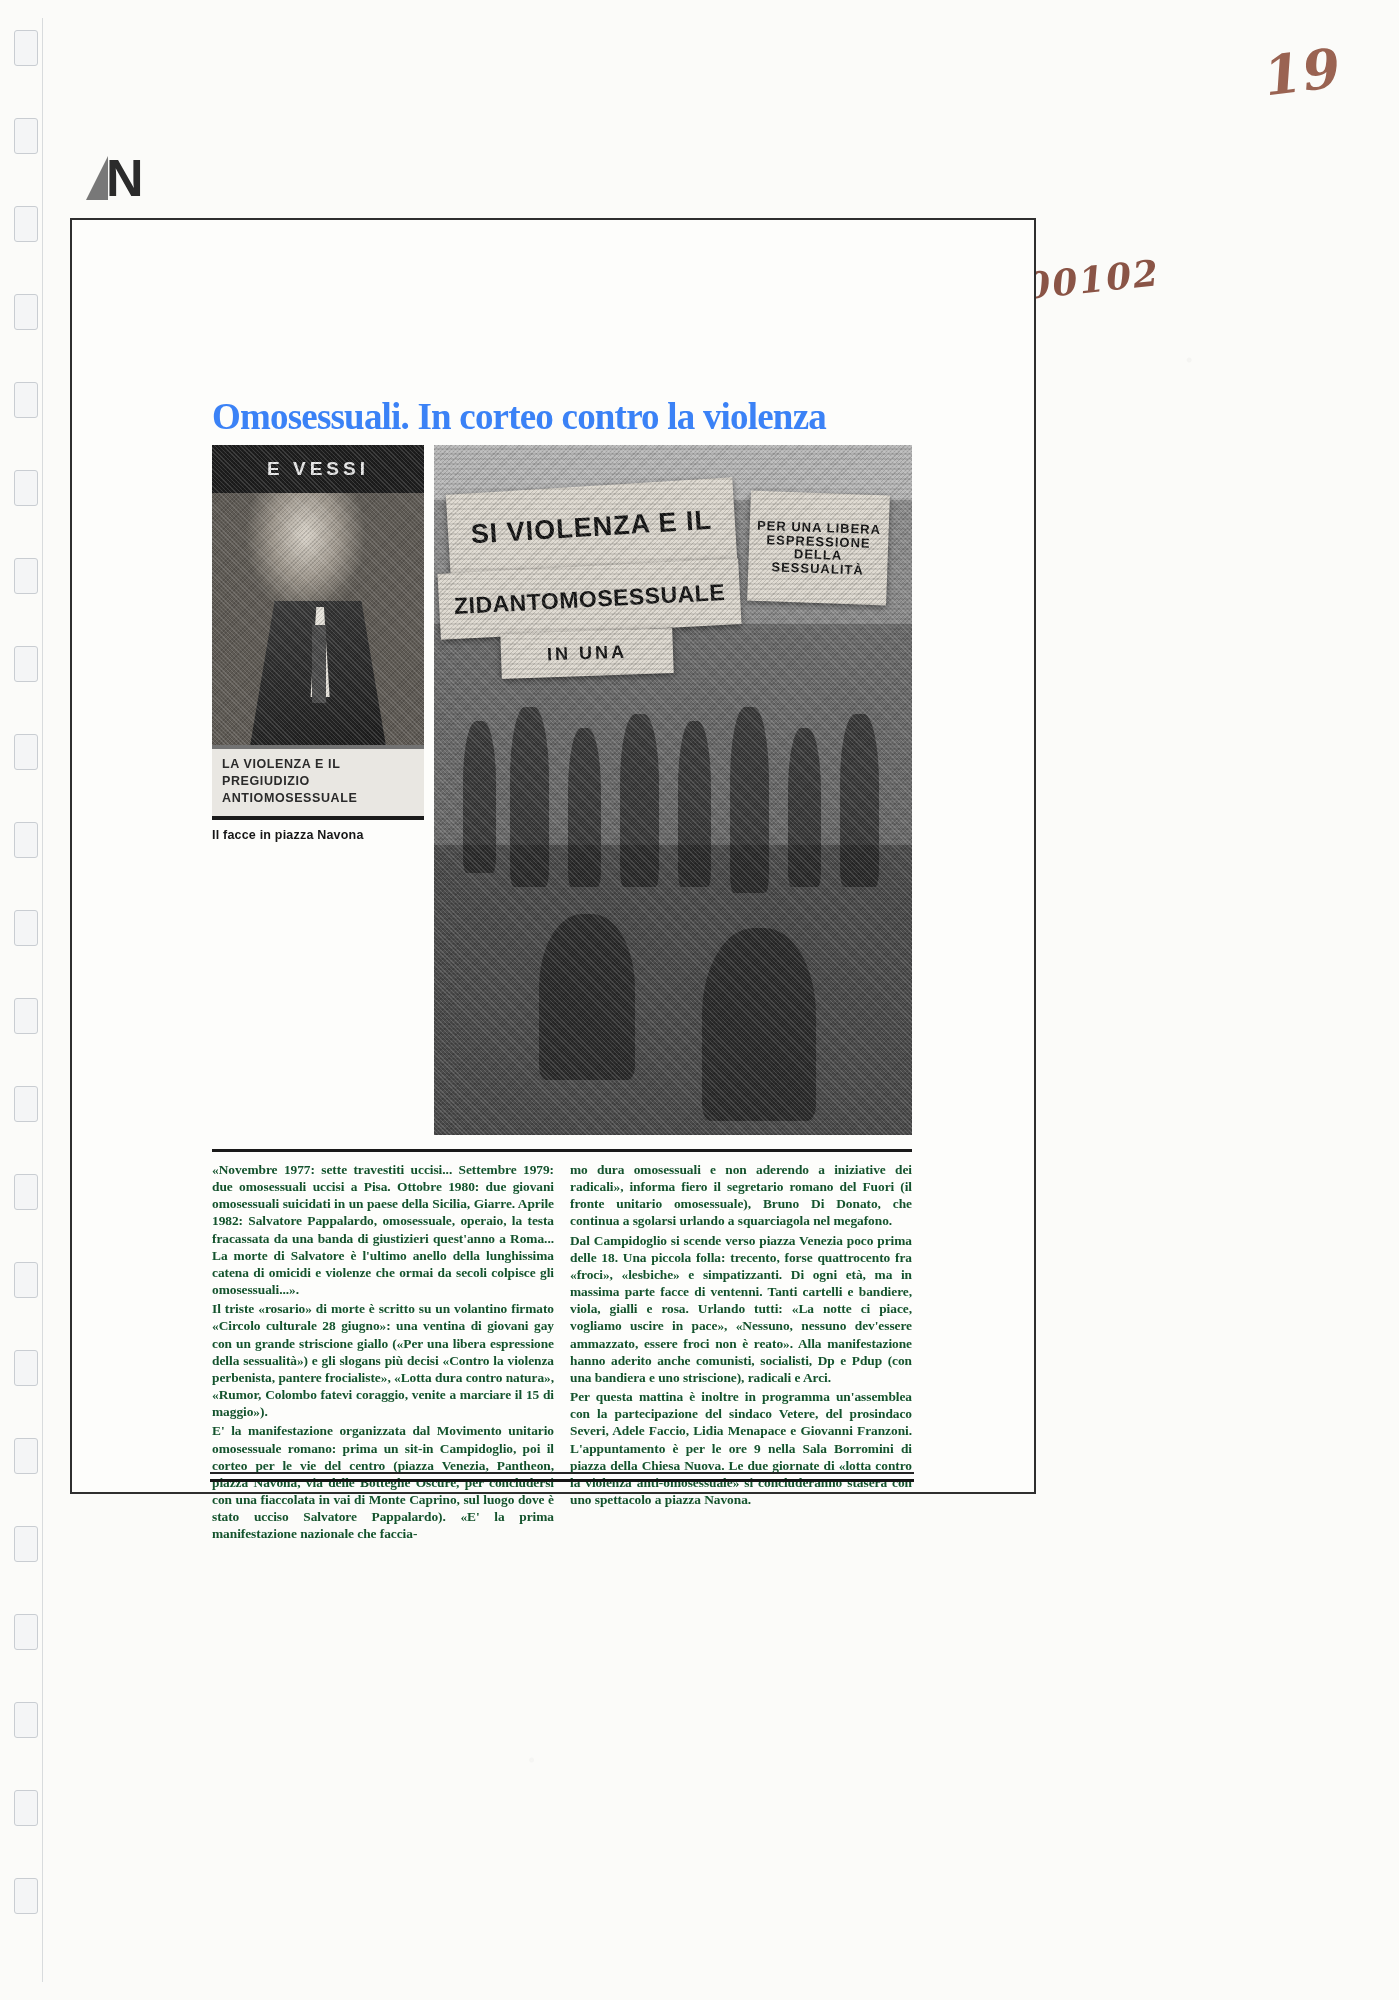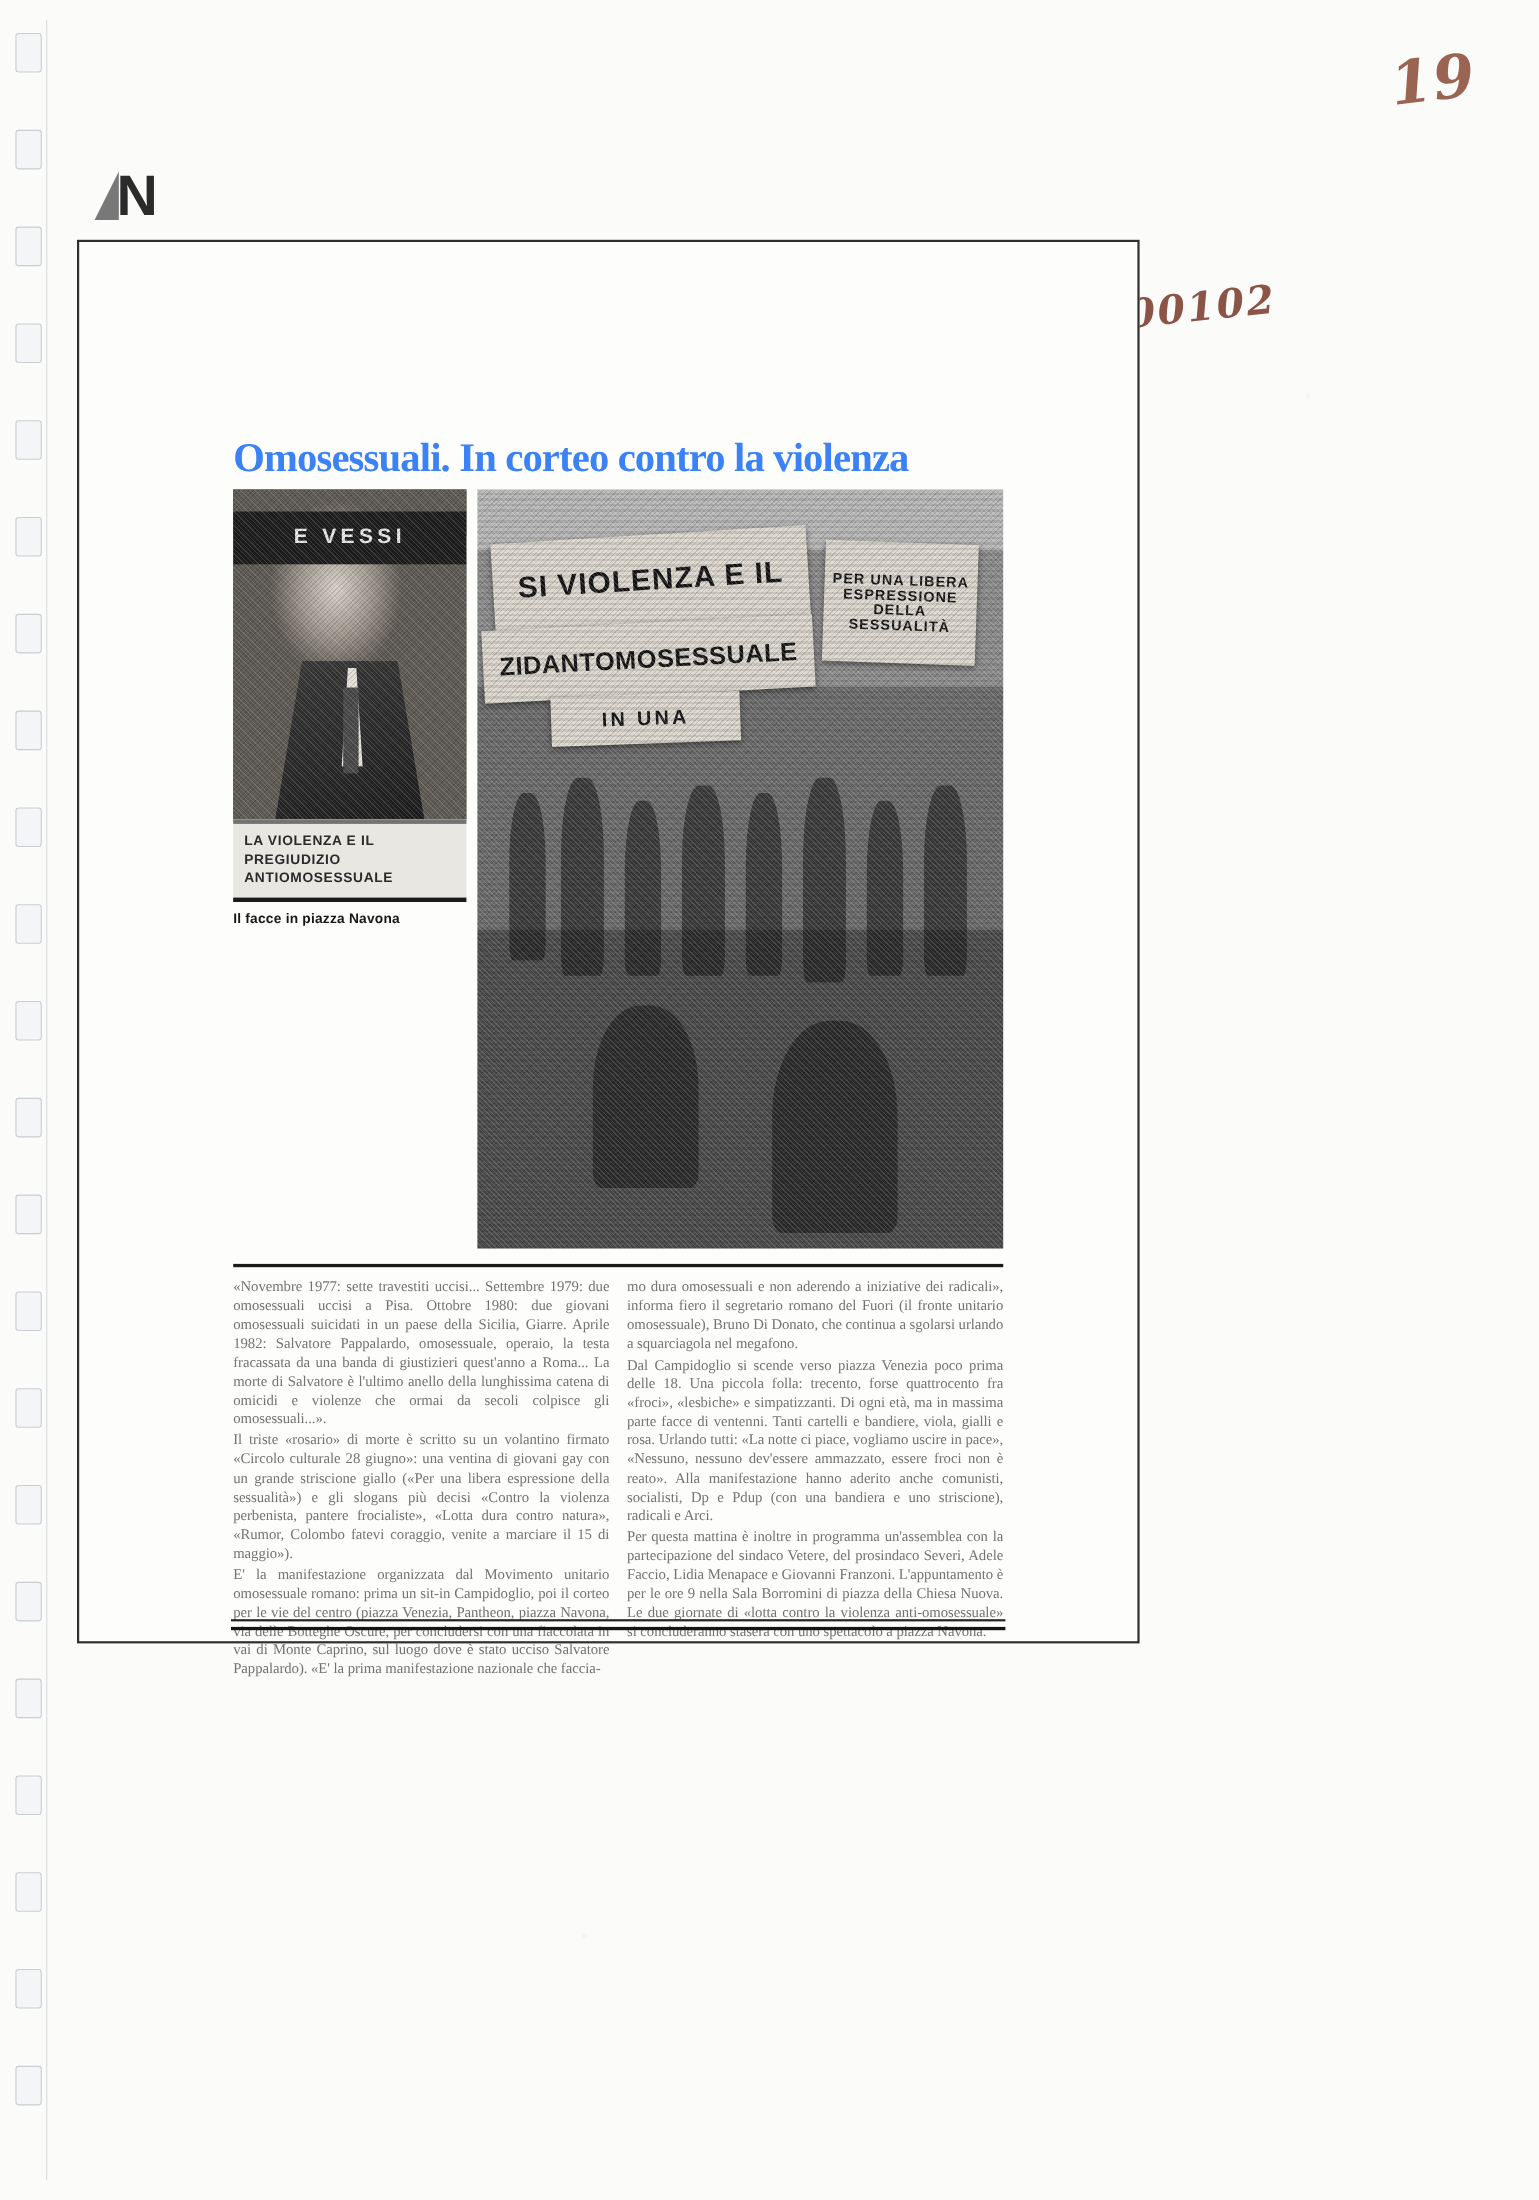--- a/index.html
+++ b/index.html
@@ -88,21 +88,21 @@
   .ph-portrait .suit{position:absolute;left:18%;top:52%;width:64%;height:48%;
      background:linear-gradient(160deg,#3a3a3a,#1d1d1d);
      clip-path:polygon(18% 0,82% 0,100% 100%,0 100%);}
   .ph-portrait .shirt{position:absolute;left:42%;top:54%;width:18%;height:30%;
      background:#e6e2da;clip-path:polygon(40% 0,60% 0,75% 100%,25% 100%);}
   .ph-portrait .tie{position:absolute;left:47%;top:60%;width:7%;height:26%;
      background:#4a4a4a;}
   .ph-portrait .banner-top{position:absolute;left:0;top:0;width:100%;height:16%;
      background:#1e1e1e;color:#e8e8e8;font-family:"Liberation Sans",sans-serif;
      font-weight:700;font-size:19px;letter-spacing:4px;
-     display:flex;align-items:center;justify-content:center;overflow:hidden;margin-top:20px;}
+     display:flex;align-items:center;justify-content:center;overflow:hidden;}
 
   .caption-box{position:relative;background:#e9e7e2;border-top:4px solid #737373;
      border-bottom:4px solid #1b1b1b;padding:7px 8px 9px 10px;}
   .caption-box .cap{font-family:"Liberation Sans",sans-serif;font-size:12.5px;
      font-weight:600;letter-spacing:.6px;color:#2a2a2a;line-height:1.35;}
   .photo-credit{font-family:"Liberation Sans",sans-serif;font-size:12.5px;
      font-weight:700;color:#171717;margin-top:8px;letter-spacing:.2px;}
 
   
   .ph-crowd{height:690px;
@@ -127,22 +127,22 @@
 
   
   .subhead{font-family:"Liberation Serif",serif;font-weight:700;
      font-size:47px;line-height:.99;letter-spacing:-1px;color:#0a0a0a;
      margin:16px 0 0 0;}
 
   
   .body-cols{position:relative;display:flex;gap:16px;margin-top:14px;
      border-top:3px solid #1a1a1a;padding-top:9px;}
   .col{flex:1;font-family:"Liberation Serif",serif;font-size:13.4px;
-     line-height:1.28;text-align:justify;color:#737373;
-     font-weight:400;letter-spacing:-.05px;hyphens:auto;}
+     line-height:1.28;text-align:justify;color:#14532d;
+     font-weight:700;letter-spacing:-.05px;hyphens:auto;}
   .col p{margin:0 0 2px 0;}
 
   .frame-bottom-rule{position:absolute;left:138px;bottom:18px;width:704px;height:2px;
      background:#242424;}
   .frame-bottom-rule2{position:absolute;left:138px;bottom:10px;width:704px;height:3px;
      background:#151515;}
 </style>
 </head>
 <body>
 

